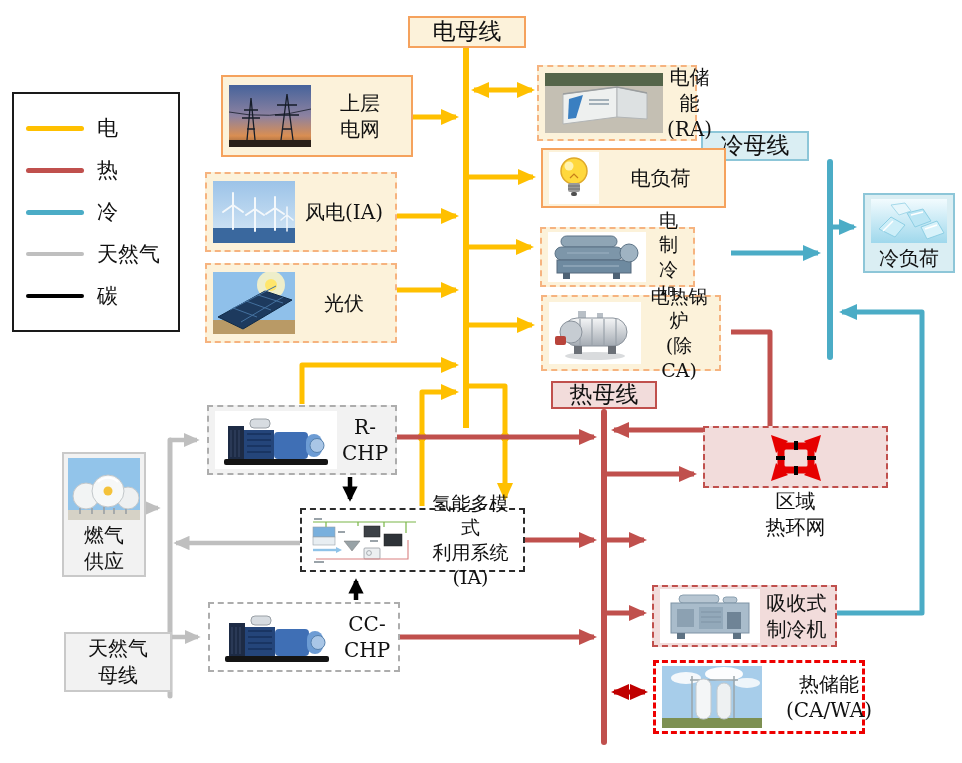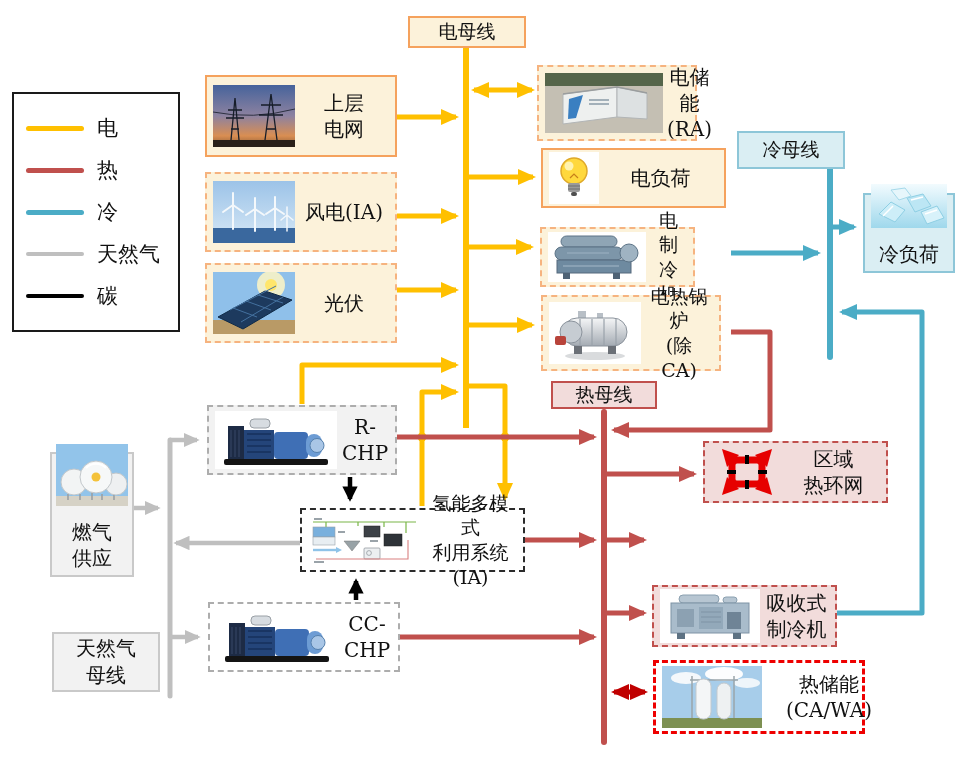--- a/index.html
+++ b/index.html
@@ -14,36 +14,36 @@
   .sK{stroke:var(--c-carbon,#000);}   .fK{fill:var(--c-carbon,#000);}
   .sS{stroke:var(--c-storage-arrow,#C00000);} .fS{fill:var(--c-storage-arrow,#C00000);}
   .ln{fill:none;stroke-linejoin:round;}
   .w4{stroke-width:4.5;} .w5{stroke-width:5;} .w6{stroke-width:6;}
   .cap{stroke-linecap:round;}
 
   .node{position:absolute;display:flex;align-items:center;box-sizing:border-box;padding:4px 6px;gap:4px;}
   .node .thumb{flex:none;}
   .node .lbl{flex:1;text-align:center;font-size:20px;line-height:1.3;white-space:pre-line;}
   .node .lbl.sm{font-size:19px;}
-  .node.col{flex-direction:column;justify-content:flex-end;gap:13px;}
+  .node.col{flex-direction:column;justify-content:flex-start;gap:2px;}
   .imgbg{background:#fff;display:flex;align-items:center;justify-content:center;}
 
   .box-elec{background:var(--c-elec-fill,#FCF2DA);border:2px solid var(--c-elec-border,#F5A25D);}
   .box-elec.dashed{border:2px dashed var(--c-elec-border-dash,#F6B37F);}
   .box-heat{background:var(--c-heat-fill,#F2DCDB);border:2px solid var(--c-heat,#C0504D);}
   .box-heat.dashed{border-style:dashed;}
   .box-heat-storage{background:#fff;border:3px dashed var(--c-heat-storage-border,#EE0000);gap:24px;}
   .box-cold{background:var(--c-cold-fill,#DAEEF3);border:2px solid var(--c-cold-border,#8DC6D8);}
-  .box-gray{background:var(--c-gray-fill,#F2F2F2);border:2px solid var(--c-gray-border,#C9C9C9);}
+  .box-gray{background:var(--c-gray-fill,#F2F2F2);border:2px solid var(--c-gray-border,#C9C9C9);margin-left:12px;}
   .box-gray-dash{background:var(--c-gray-fill,#F2F2F2);border:2px dashed #ADADAD;}
   .box-white-dash{background:#fff;border:2px dashed #ADADAD;}
   .box-h2{background:#fff;border:2.5px dashed #2b2b2b;}
 
   .buslabel{position:absolute;display:flex;align-items:center;justify-content:center;
-            font-size:19px;box-sizing:border-box;white-space:pre-line;text-align:center;line-height:1.35;}
+            font-size:23px;box-sizing:border-box;white-space:pre-line;text-align:center;line-height:1.35;}
 
   #legend{position:absolute;left:12px;top:92px;width:168px;height:240px;box-sizing:border-box;
           border:2.5px solid #1a1a1a;background:#fff;display:flex;flex-direction:column;
           justify-content:space-evenly;padding:6px 0;}
   .lg-row{display:flex;align-items:center;padding-left:12px;}
   .lg-sw{width:58px;height:5px;border-radius:3px;flex:none;}
   .lg-sw.thin{height:4px;}
   .lg-lb{margin-left:13px;font-size:21px;}
   .bgE{background:var(--c-elec,#FFC000);} .bgH{background:var(--c-heat,#C0504D);}
   .bgC{background:var(--c-cold,#4BACC6);} .bgG{background:var(--c-gas,#BFBFBF);}
@@ -143,25 +143,25 @@
       <span class="lg-lb">天然气</span>
     </div>
     <div class="lg-row">
       <span class="lg-sw bgK thin"></span>
       <span class="lg-lb">碳</span>
     </div>
   </div>
 
   <div class="buslabel box-elec" style="left:408px;top:16px;width:118px;height:32px;">电母线</div>
   <div class="buslabel box-heat" style="left:551px;top:381px;width:106px;height:28px;">热母线</div>
-  <div class="buslabel box-cold" style="left:737px;top:131px;width:108px;height:38px;">冷母线</div>
+  <div class="buslabel box-cold" style="left:701px;top:131px;width:108px;height:30px;">冷母线</div>
   <div class="buslabel box-gray" style="left:52px;top:632px;width:108px;height:60px;font-size:20px;">天然气
 母线</div>
 
-  <div class="node box-elec" style="left:205px;top:75px;width:192px;height:82px;">
+  <div class="node box-elec" style="left:221px;top:75px;width:192px;height:82px;">
     <svg class="thumb" width="82" height="62" viewBox="0 0 82 62">
       <defs>
           <linearGradient id="gSky1" x1="0" y1="0" x2="0" y2="1">
         <stop offset="0" stop-color="#46639b"></stop>
             <stop offset="0.5" stop-color="#8d82a0"></stop>
         <stop offset="0.82" stop-color="#d98e52"></stop>
             <stop offset="1" stop-color="#8a5a34"></stop>
           </linearGradient>
         </defs>
       <rect width="82" height="62" fill="url(#gSky1)"></rect>
@@ -290,21 +290,21 @@
       <rect width="76" height="44" fill="url(#gIce)"></rect>
       <polygon points="8,30 20,18 34,26 24,38" fill="#cdeef8" stroke="#8ecfe4"></polygon>
       <polygon points="36,14 52,10 60,22 44,28" fill="#bce6f4" stroke="#8ecfe4"></polygon>
       <polygon points="50,28 66,22 73,34 56,40" fill="#d8f2fa" stroke="#8ecfe4"></polygon>
       <polygon points="20,6 34,4 40,12 28,16" fill="#e6f6fb" stroke="#a5d9ea"></polygon>
       <path d="M12,32 L22,22 M40,16 L52,13 M54,30 L66,26" stroke="#ffffff" stroke-width="1.5"></path>
     </svg>
     <div class="lbl">冷负荷</div>
   </div>
 
-  <div class="node box-heat dashed" style="left:703px;top:441px;width:185px;height:62px;">
+  <div class="node box-heat dashed" style="left:703px;top:426px;width:185px;height:62px;flex-direction:column;">
     <svg class="thumb" width="72" height="52" viewBox="0 0 72 52">
       <g style="stroke:var(--c-ring-red,#E60000);fill:var(--c-ring-red,#E60000);">
         <rect x="21" y="14" width="30" height="24" rx="5" fill="none" stroke-width="7"></rect>
         <polygon points="11,3 28,9 16,21" stroke="none"></polygon>
         <polygon points="61,3 44,9 56,21" stroke="none"></polygon>
         <polygon points="11,49 28,43 16,31" stroke="none"></polygon>
         <polygon points="61,49 44,43 56,31" stroke="none"></polygon>
       </g>
       <g fill="#000">
         <rect x="34" y="9" width="4" height="9"></rect>

